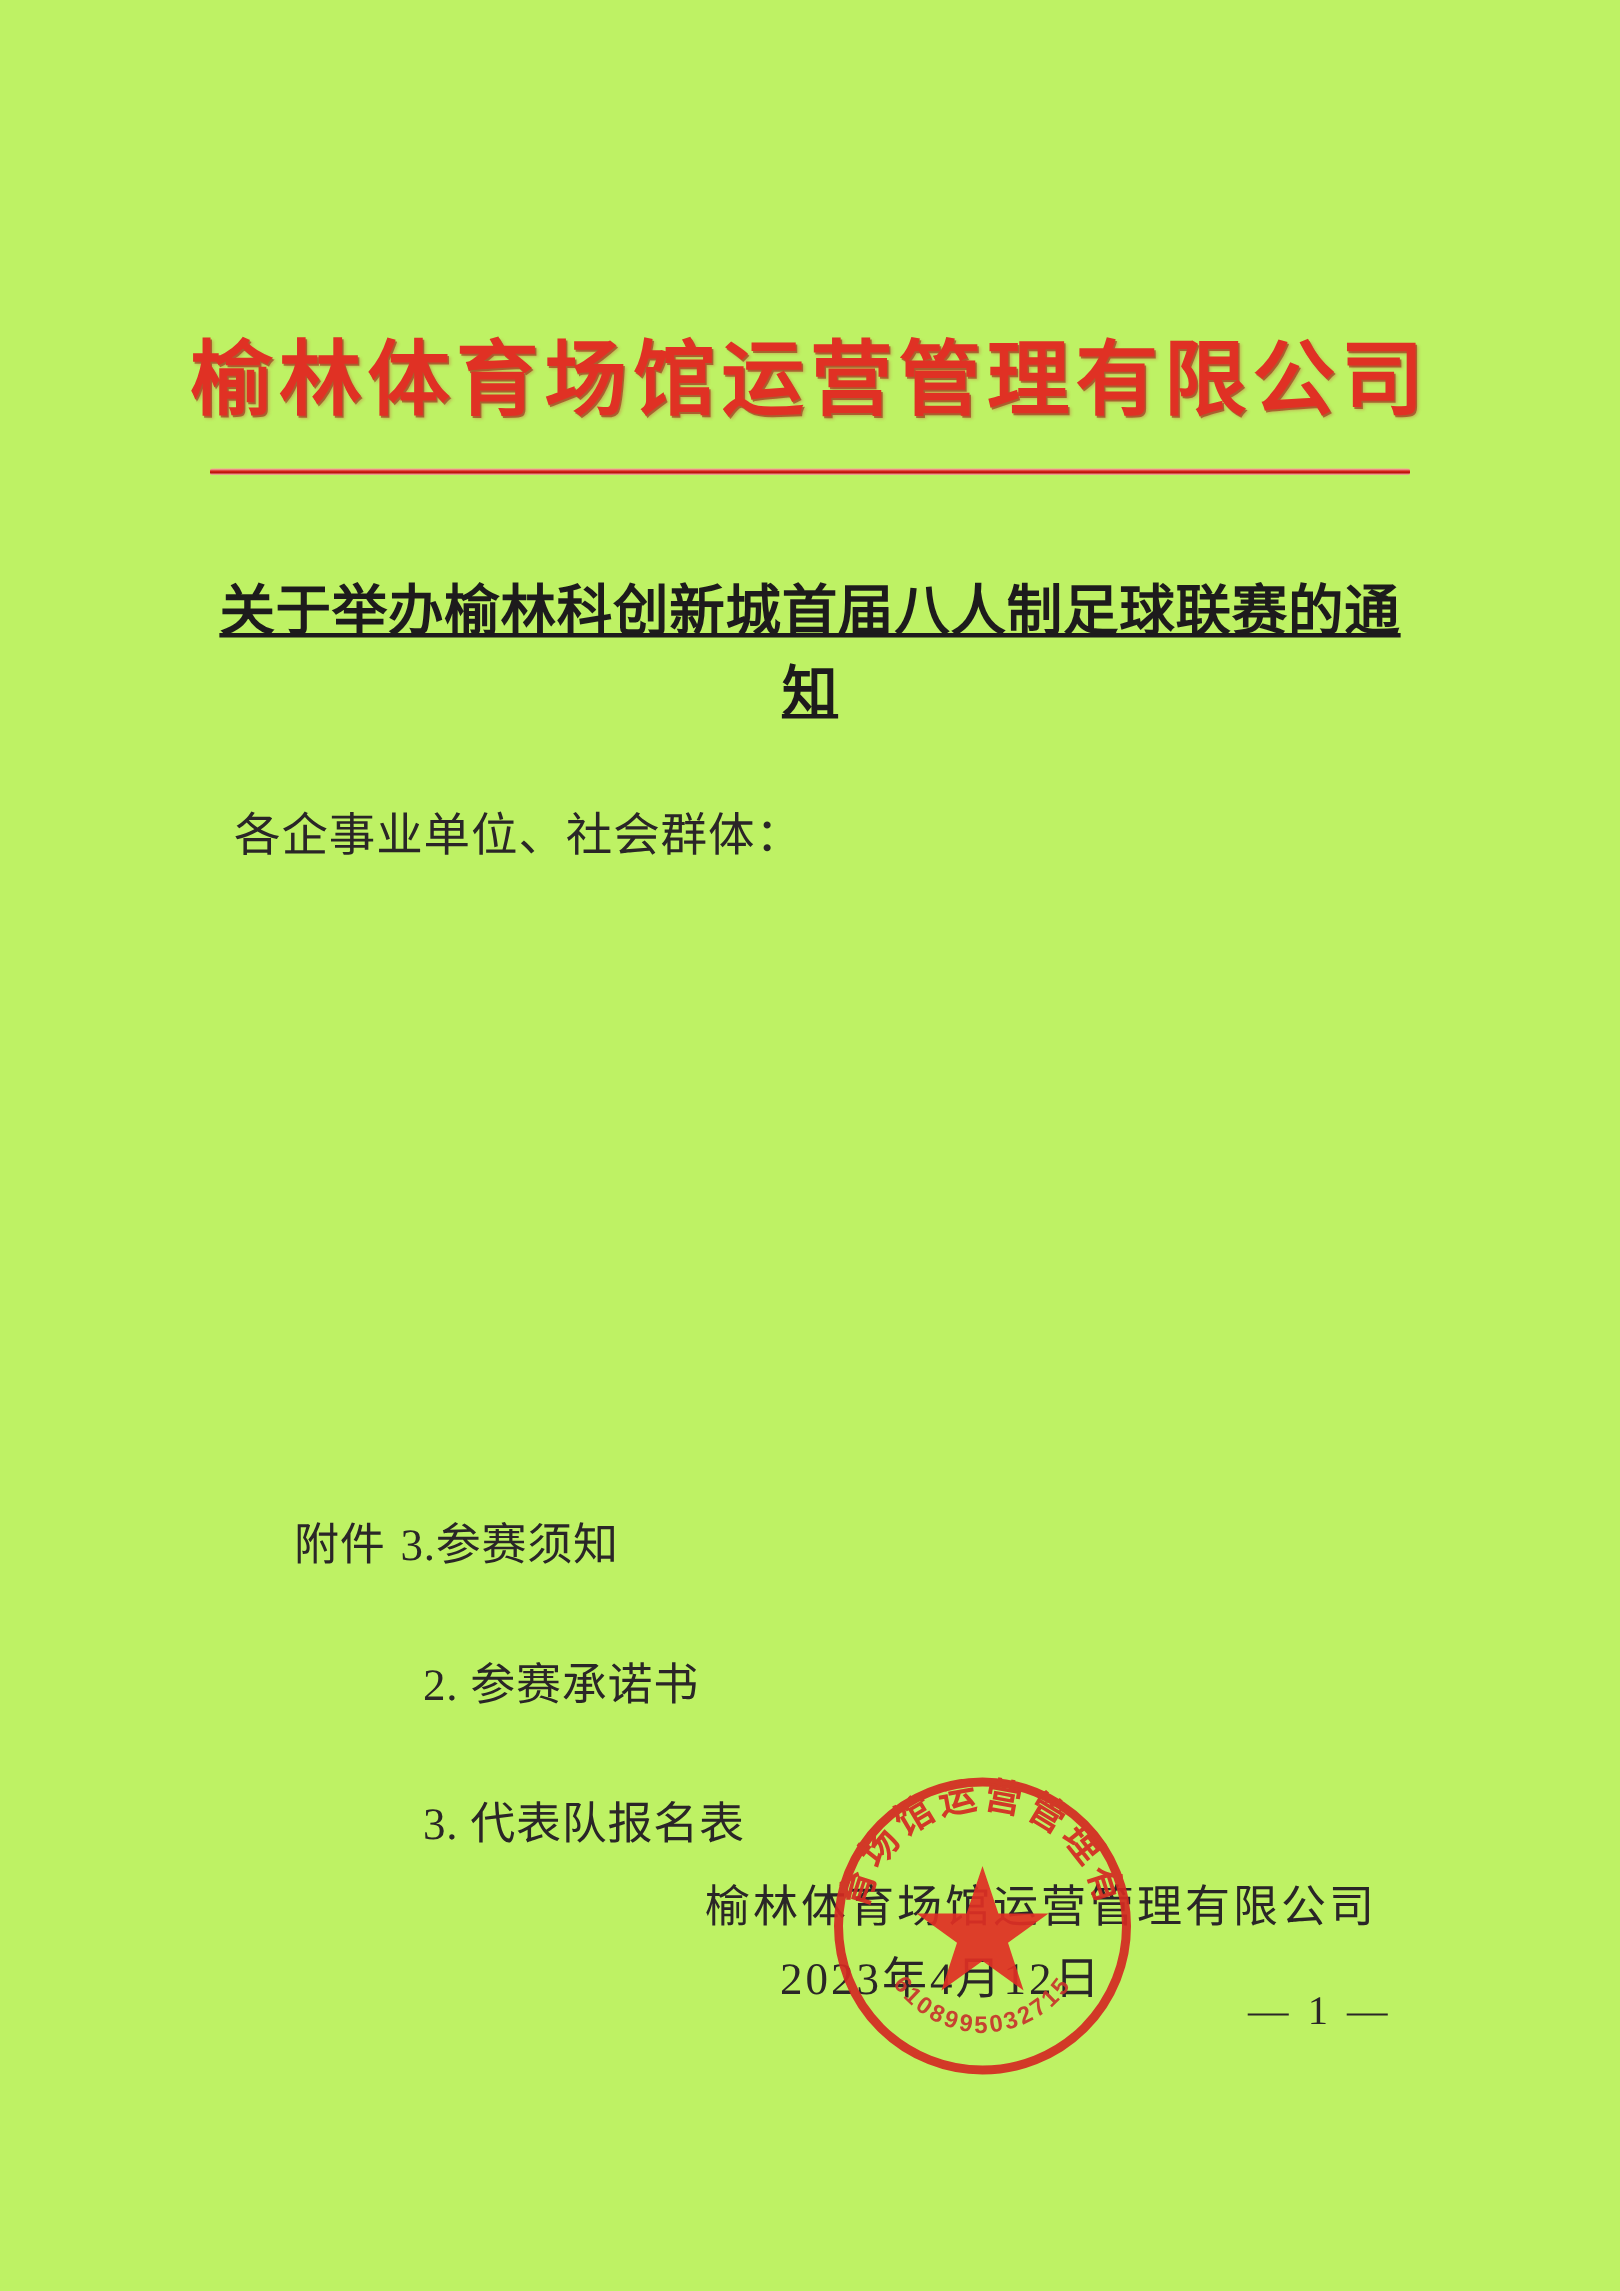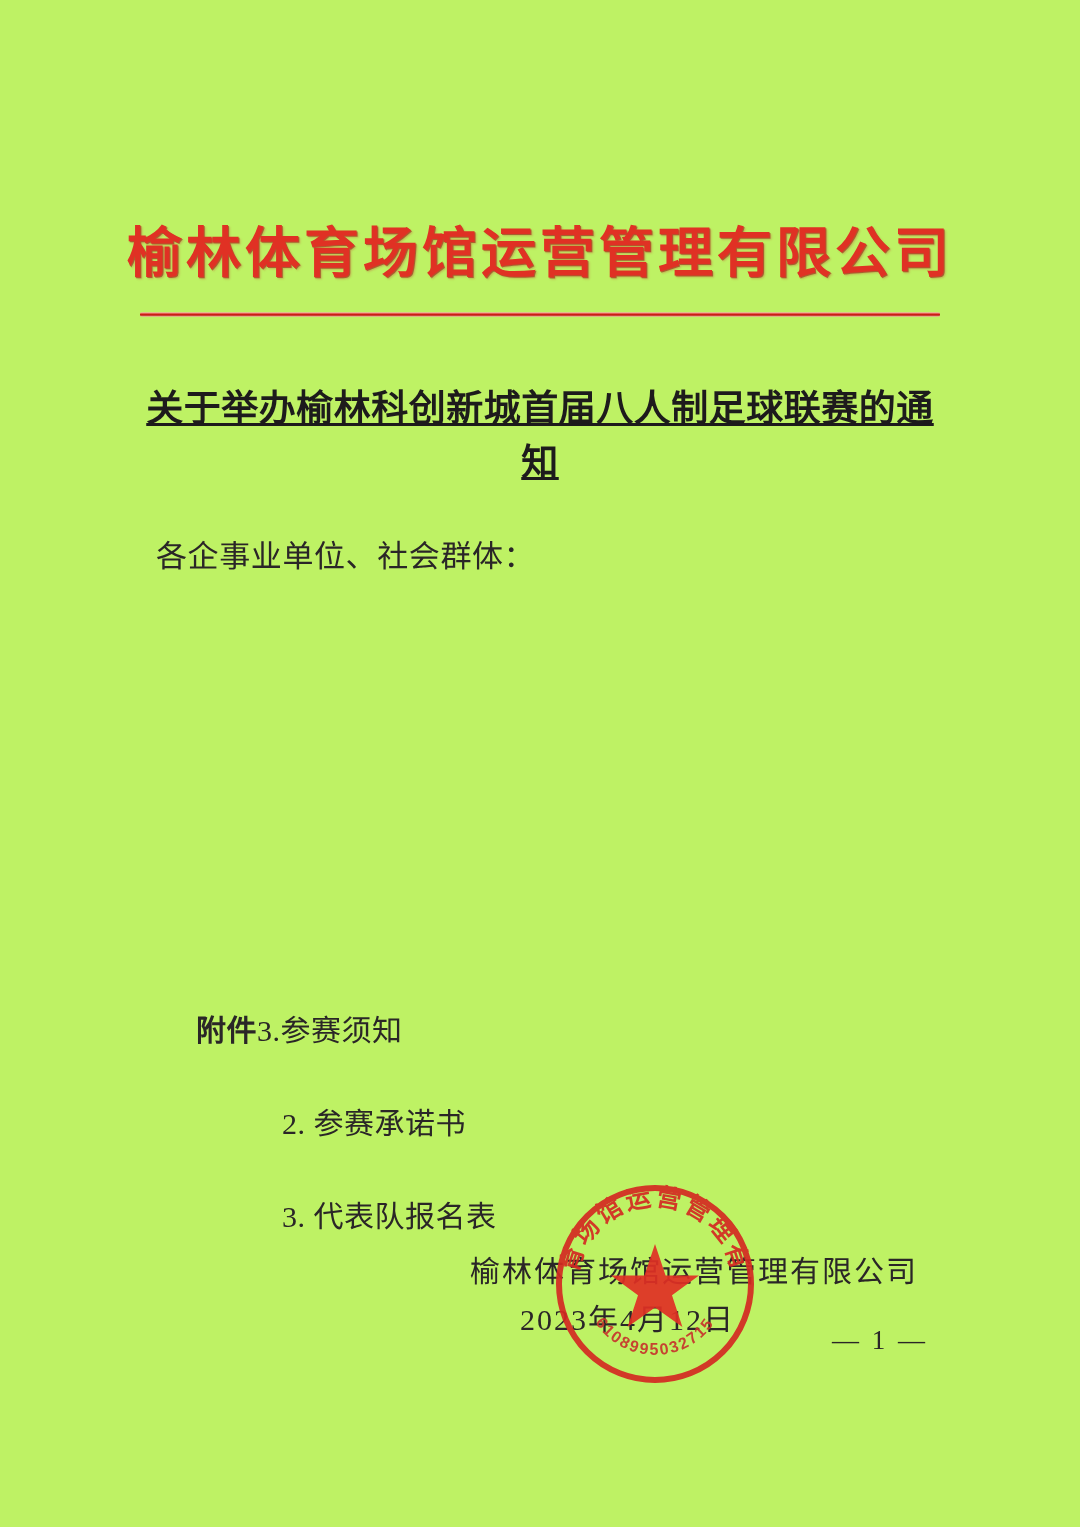--- a/index.html
+++ b/index.html
@@ -106,21 +106,21 @@
     width: 700px;
   }
   .attachment-row {
     font-size: 30px;
     line-height: 46px;
     letter-spacing: 0.5px;
     color: #2a2627;
     white-space: nowrap;
   }
   .attachment-label {
-    font-weight: bold;
+    margin-right: 10px;
   }
   .attachment-row.indented {
     padding-left: 86px;
     margin-top: 47px;
   }
 
   
   .signature {
     position: absolute;
     left: 470px;

